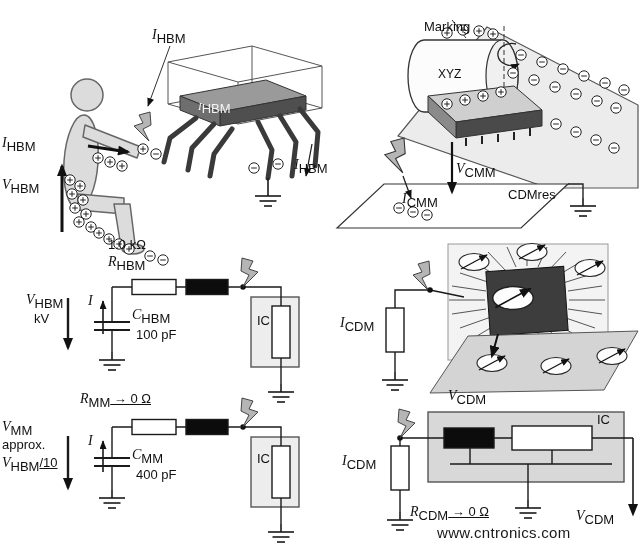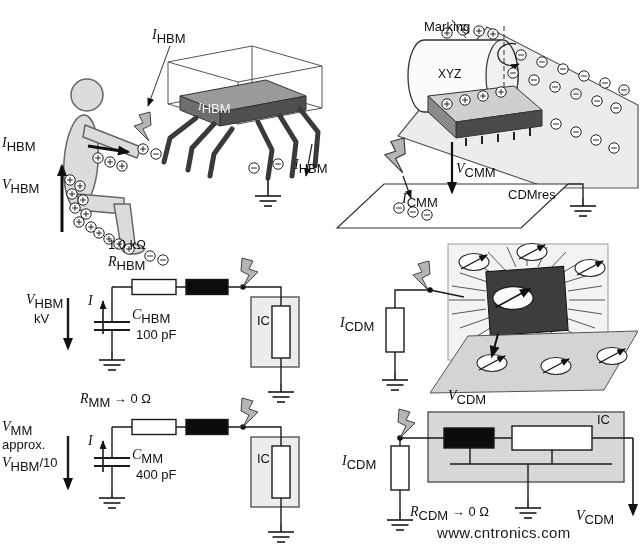--- a/index.html
+++ b/index.html
@@ -2,21 +2,21 @@
 <html><head>
 <meta charset="utf-8">
 <style>
   html,body{margin:0;padding:0;background:#fff;}
   .stage{position:relative;width:640px;height:550px;background:#fff;overflow:hidden;
          font-family:"Liberation Sans",sans-serif;}
   .art{position:absolute;left:0;top:0;}
   .lbl{position:absolute;font-size:13px;color:#111;white-space:nowrap;line-height:1.05;}
   .lbl i{font-style:italic;font-family:"Liberation Serif",serif;font-size:14px;}
   .lbl sub{font-size:13px;vertical-align:sub;}
-  .lbl .sfx{font-size:13px;}
+  .lbl .sfx{font-size:13px;text-decoration:underline;}
   .chip-lbl{color:#f2f2f2;font-size:10px;}
   .chip-lbl i{font-size:11px;color:#f2f2f2;}
   .wm{font-size:15px;color:#000000;opacity:.9;letter-spacing:.3px;}
 </style>
 </head>
 <body>
 
 <div class="stage">
 
 <svg class="art" width="640" height="550" viewBox="0 0 640 550">

